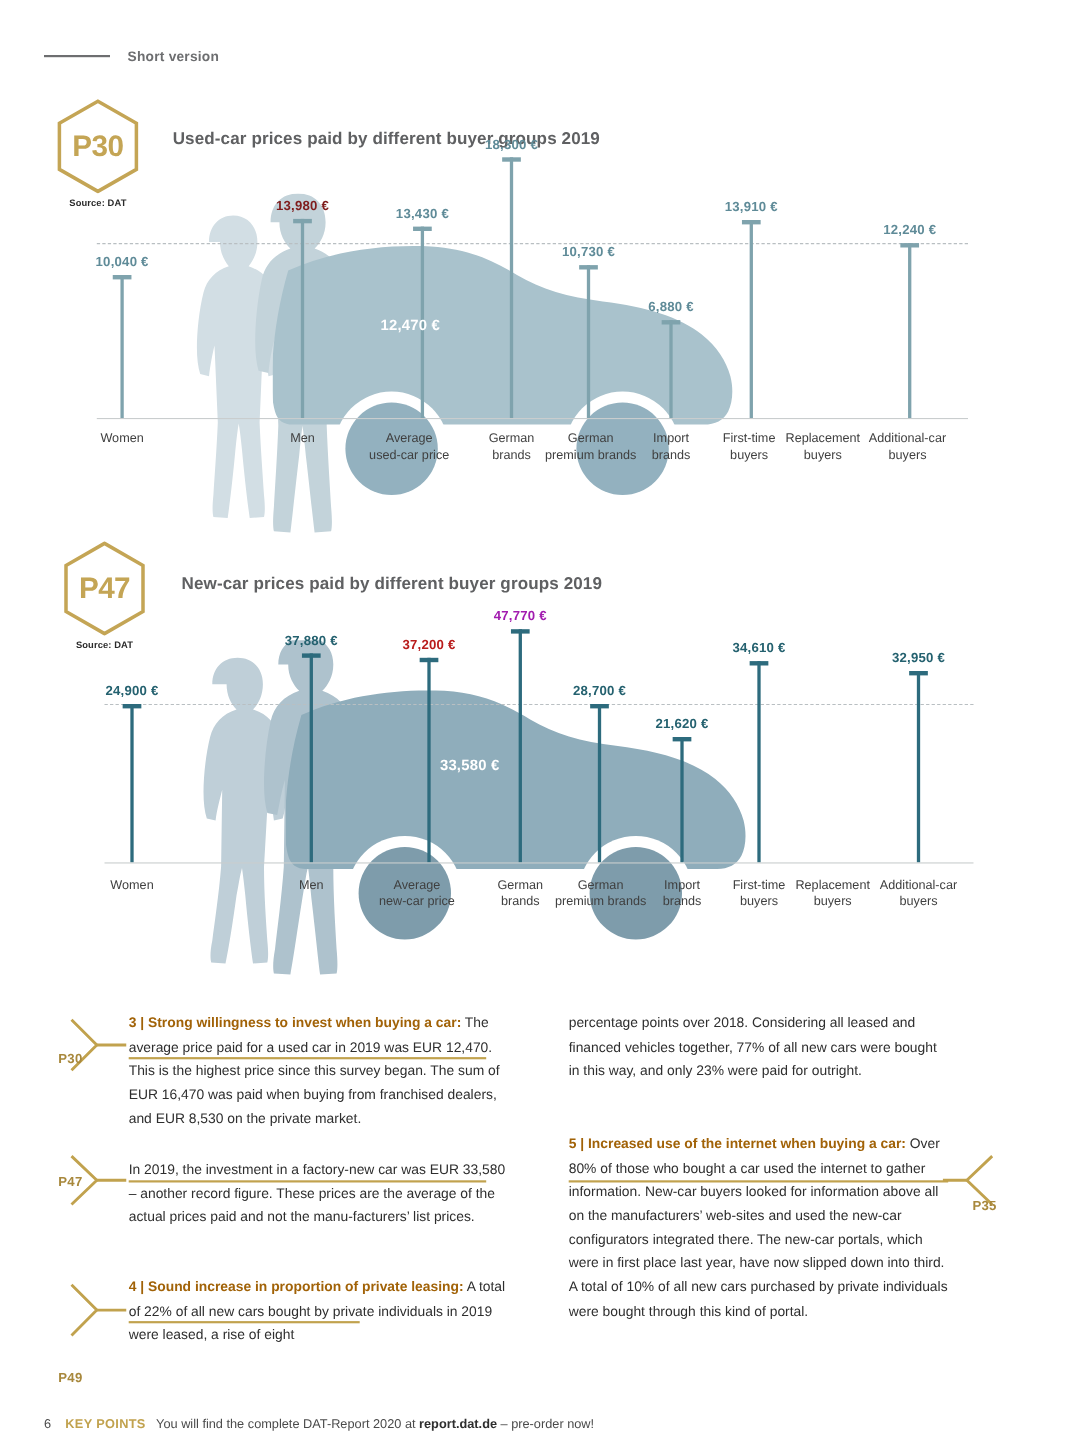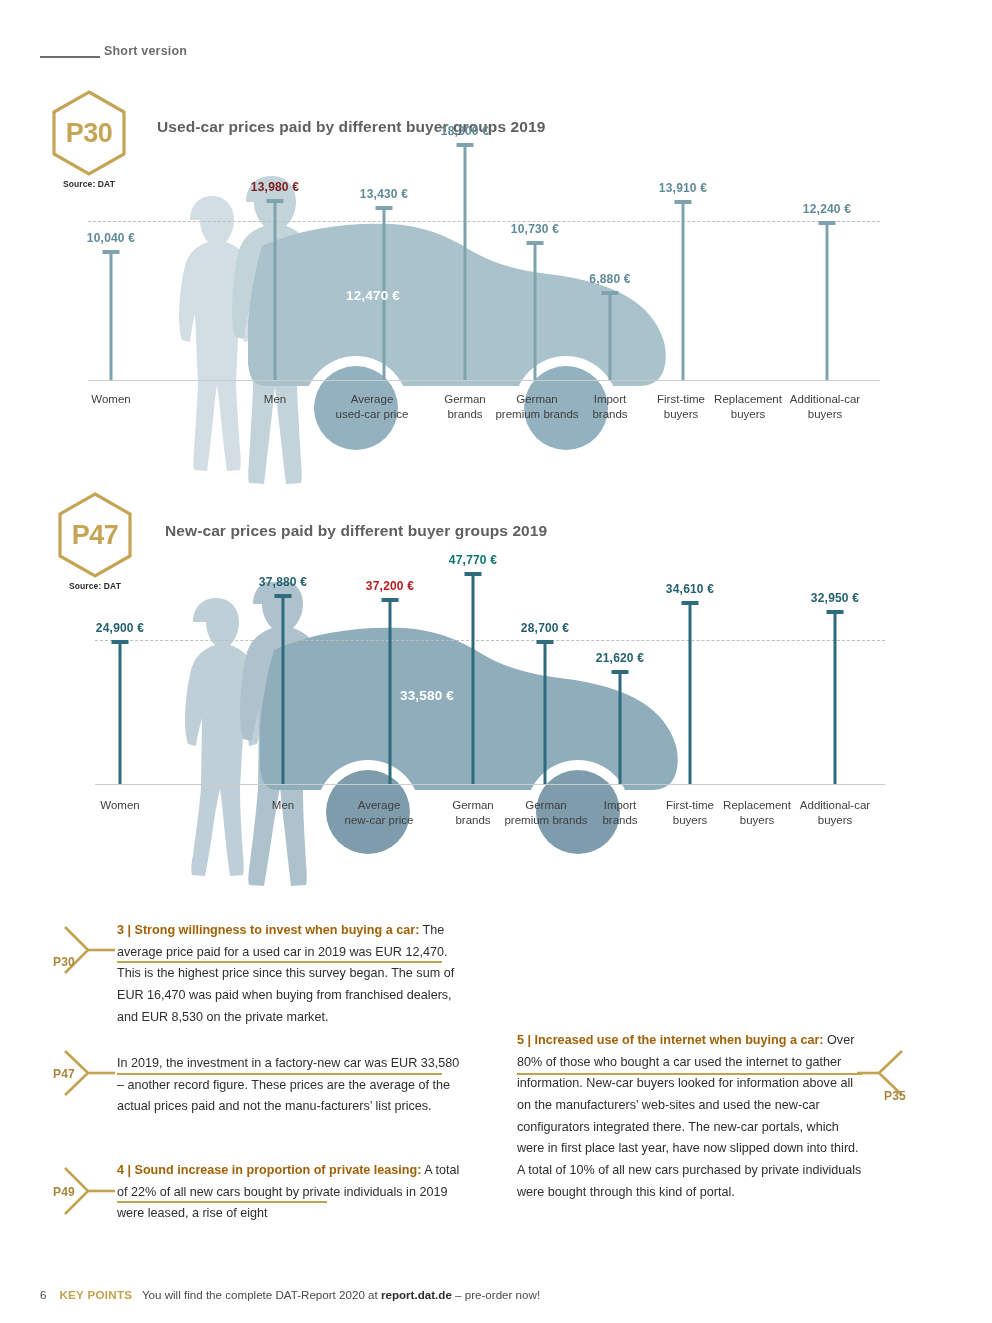--- a/index.html
+++ b/index.html
@@ -4,21 +4,21 @@
 <style>
   html,body{margin:0;padding:0;}
   body{
     width:992px;height:1323px;background:#ffffff;
     font-family:"Liberation Sans", sans-serif;
     color:#3a3a3a;position:relative;overflow:hidden;
   }
   .page{position:absolute;inset:0;}
 
   
-  .hdr{position:absolute;left:40px;top:44px;display:flex;align-items:flex-end;gap:4px;}
+  .hdr{position:absolute;left:40px;top:44px;display:flex;align-items:center;gap:16px;}
   .hdr-rule{width:60px;height:2px;background:#6d6e70;display:block;}
   .hdr-txt{font-size:12.5px;font-weight:bold;color:#6d6e70;letter-spacing:.2px;}
 
   
   .hexwrap{position:absolute;width:86px;text-align:center;}
   .hex{position:relative;width:76px;height:86px;margin:0 auto;}
   .hex svg{display:block;}
   .hex-label{
     position:absolute;inset:0;display:flex;align-items:center;justify-content:center;
     font-size:27px;font-weight:bold;color:#c4a555;letter-spacing:-.5px;
@@ -232,21 +232,21 @@
 
     <div class="bar" style="left:295px;height:186px;bottom:0;">
       <div class="stem" style="height:186px;background:#2d6b7d;"></div>
       <div class="cap" style="background:#2d6b7d;"></div>
       <div class="vlab" style="color:#b91c1c;">37,200 €</div>
     </div>
 
     <div class="bar" style="left:378px;height:212px;bottom:0;">
       <div class="stem" style="height:212px;background:#2d6b7d;"></div>
       <div class="cap" style="background:#2d6b7d;"></div>
-      <div class="vlab" style="color:#0f766e;">47,770 €</div>
+      <div class="vlab" style="color:#a21caf;">47,770 €</div>
     </div>
 
     <div class="bar" style="left:450px;height:144px;bottom:0;">
       <div class="stem" style="height:144px;background:#2d6b7d;"></div>
       <div class="cap" style="background:#2d6b7d;"></div>
       <div class="vlab" style="color:#24616f;">28,700 €</div>
     </div>
 
     <div class="bar" style="left:525px;height:114px;bottom:0;">
       <div class="stem" style="height:114px;background:#2d6b7d;"></div>
@@ -309,22 +309,25 @@
   <div class="marker" style="left:53px;top:1067px;">P47</div>
 
   <div class="para" style="left:117px;top:1160px;">
     <span class="lead">4 | Sound increase in proportion of private leasing:</span><span> A total of 22% of all new cars bought by private individuals in 2019 were leased, a rise of eight</span>
   </div>
   <div class="gold-ul" style="left:117px;top:1201px;width:210px;"></div>
   <svg class="bracket" style="left:60px;top:1165px;" width="55" height="52" viewBox="0 0 55 52">
     <path d="M5 3 L28 26 L5 49" fill="none" stroke="#c1a24e" stroke-width="2.6"></path>
     <path d="M28 26 L55 26" fill="none" stroke="#c1a24e" stroke-width="2.6"></path>
   </svg>
-  <div class="marker" style="left:53px;top:1185px;">P49</div>
-
+  <div class="marker" style="left:53px;top:1245px;">P49</div>
+
+  <div class="para" style="left:517px;top:920px;">
+    <span>percentage points over 2018. Considering all leased and financed vehicles together, 77% of all new cars were bought in this way, and only 23% were paid for outright.</span>
+  </div>
 
   <div class="para" style="left:517px;top:1030px;">
     <span class="lead">5 | Increased use of the internet when buying a car:</span><span> Over 80% of those who bought a car used the internet to gather information. New-car buyers looked for information above all on the manufacturers’ web-sites and used the new-car configurators integrated there. The new-car portals, which were in first place last year, have now slipped down into third. A total of 10% of all new cars purchased by private individuals were bought through this kind of portal.</span>
   </div>
   <div class="gold-ul" style="left:517px;top:1073px;width:345px;"></div>
   <svg class="bracket" style="left:857px;top:1048px;" width="55" height="50" viewBox="0 0 55 50">
     <path d="M0 25 L22 25" fill="none" stroke="#c1a24e" stroke-width="2.6"></path>
     <path d="M45 3 L22 25 L45 47" fill="none" stroke="#c1a24e" stroke-width="2.6"></path>
   </svg>
   <div class="marker" style="left:884px;top:1067px;margin-top:22px;">P35</div>

